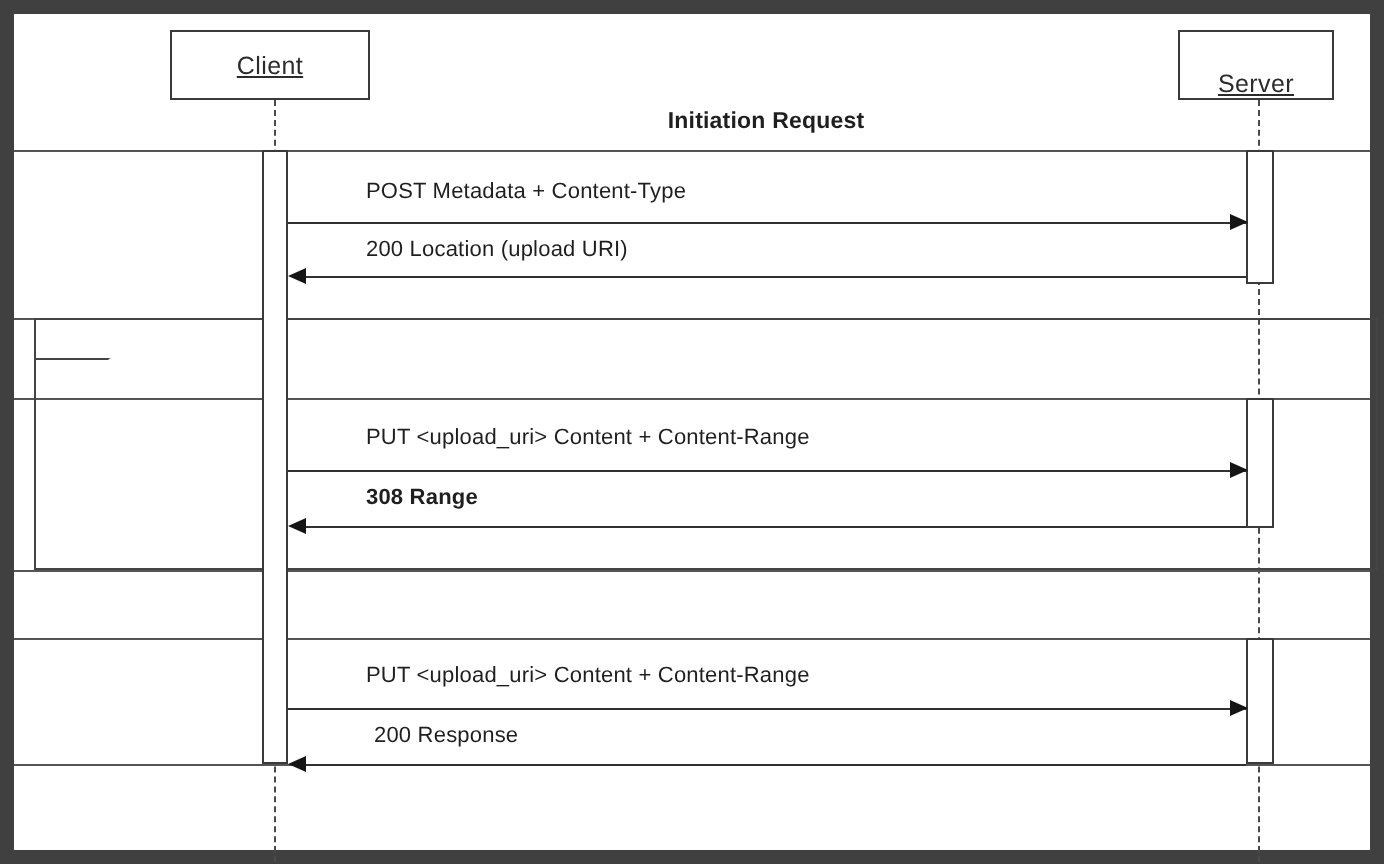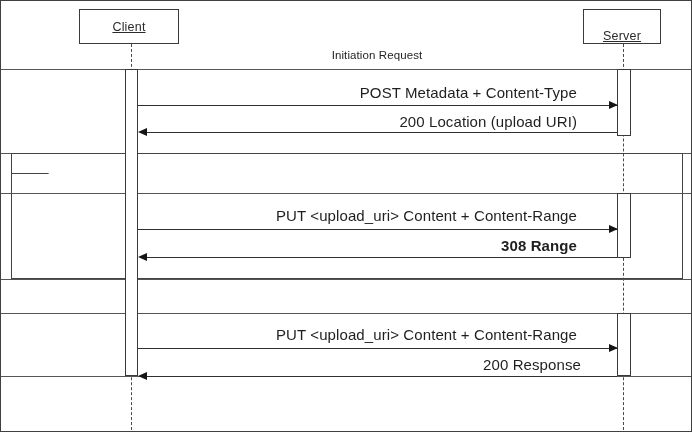--- a/index.html
+++ b/index.html
@@ -6,21 +6,21 @@
   body{
     width:692px;height:432px;
     background:#ffffff;
     font-family:"Liberation Sans", sans-serif;
     overflow:hidden;
   }
   #frame{
     position:relative;
     width:692px;height:432px;
     box-sizing:border-box;
-    border:1px solid #404040;
+    border:7px solid #404040;
     background:#ffffff;
   }
   .canvas{position:absolute;inset:0;}
 
   
   .participant{
     position:absolute;
     box-sizing:border-box;
     border:1.5px solid #3a3a3a;
     background:#ffffff;
@@ -103,35 +103,36 @@
     border-bottom:4.5px solid transparent;
     border-left:9px solid #151515;
   }
   .arrowhead.left{
     border-top:4.5px solid transparent;
     border-bottom:4.5px solid transparent;
     border-right:9px solid #151515;
   }
   .msg-label{
     position:absolute;
-    text-align:right;
-    font-size:15px;
+    text-align:left;
+    font-size:11px;
     color:#1f1f1f;
     white-space:nowrap;
     z-index:7;
     letter-spacing:.1px;
   }
   .note-label{
     position:absolute;
     text-align:center;
     font-size:11.5px;
     color:#1f1f1f;
     white-space:nowrap;
     z-index:7;
     letter-spacing:.1px;
+    font-weight:bold;
   }
 </style>
 </head>
 <body>
 
 <div id="frame">
   <div class="canvas">
 
     <div class="participant" style="left:78px;top:8px;width:100px;height:35px;">
       <span class="pname">Client</span>

